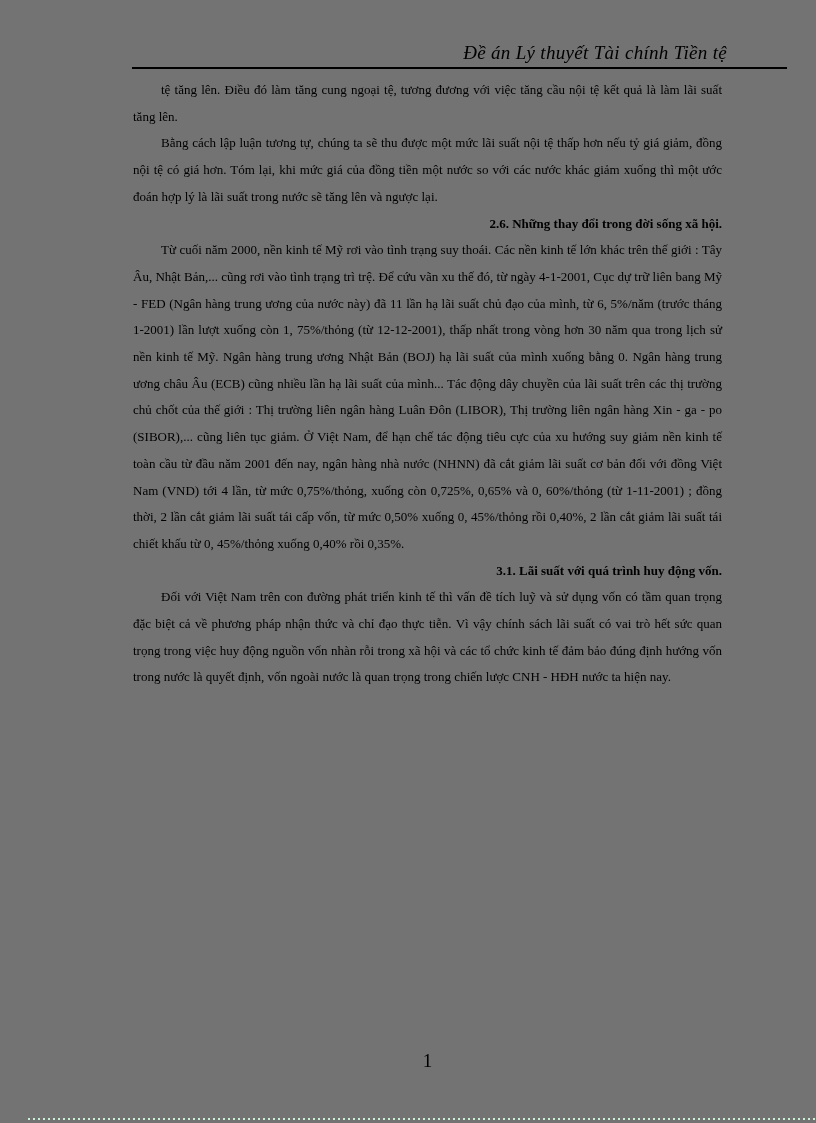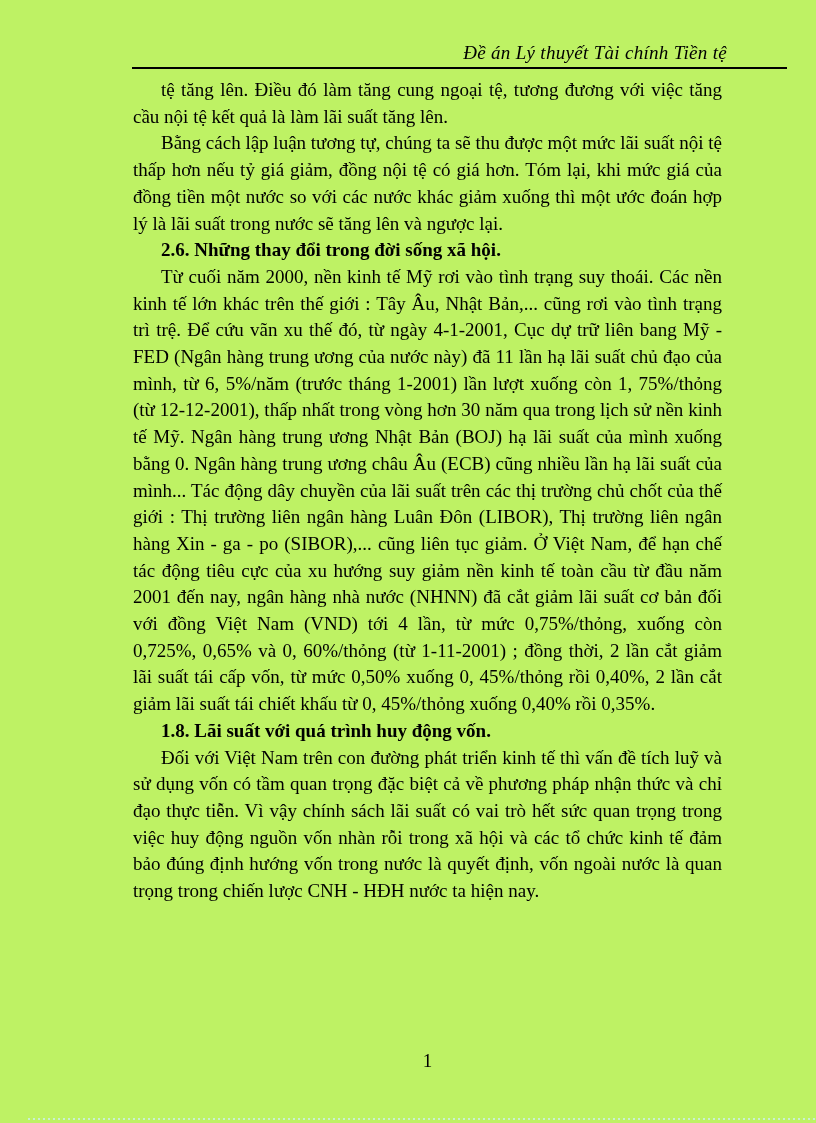--- a/index.html
+++ b/index.html
@@ -4,21 +4,21 @@
 <style>
   html, body {
     margin: 0;
     padding: 0;
     background: #ffffff;
   }
   .page {
     position: relative;
     width: 816px;
     height: 1123px;
-    background: #bef264;
+    background: #737373;
     overflow: hidden;
     font-family: "Liberation Serif", "DejaVu Serif", serif;
     color: #000000;
   }
   .running-head {
     position: absolute;
     top: 42px;
     right: 89px;
     font-size: 19px;
     font-style: italic;
@@ -31,32 +31,32 @@
     top: 67px;
     width: 655px;
     height: 2px;
     background: #000000;
   }
   .doc-body {
     position: absolute;
     left: 133px;
     top: 77px;
     width: 589px;
-    font-size: 19px;
+    font-size: 13px;
     line-height: 26.7px;
     text-align: justify;
   }
   .doc-body p {
     margin: 0;
     padding: 0;
     text-indent: 28px;
   }
   .doc-body p.heading {
     font-weight: bold;
-    text-align: left;
+    text-align: right;
   }
   .page-footer {
     position: absolute;
     left: 133px;
     top: 1050px;
     width: 589px;
     text-align: center;
     font-size: 19px;
   }
   .page-break-marker {
@@ -79,21 +79,21 @@
 
   <div class="running-head">Đề án Lý thuyết Tài chính Tiền tệ</div>
 
   <div class="header-rule"></div>
 
   <div class="doc-body">
     <p class="para">tệ tăng lên. Điều đó làm tăng cung ngoại tệ, tương đương với việc tăng cầu nội tệ kết quả là làm lãi suất tăng lên.</p>
     <p class="para">Bằng cách lập luận tương tự, chúng ta sẽ thu được một mức lãi suất nội tệ thấp hơn nếu tỷ giá giảm, đồng nội tệ có giá hơn. Tóm lại, khi mức giá của đồng tiền một nước so với các nước khác giảm xuống thì một ước đoán hợp lý là lãi suất trong nước sẽ tăng lên và ngược lại.</p>
     <p class="heading">2.6. Những thay đổi trong đời sống xã hội.</p>
     <p class="para">Từ cuối năm 2000, nền kinh tế Mỹ rơi vào tình trạng suy thoái. Các nền kinh tế lớn khác trên thế giới : Tây Âu, Nhật Bản,... cũng rơi vào tình trạng trì trệ. Để cứu vãn xu thế đó, từ ngày 4-1-2001, Cục dự trữ liên bang Mỹ - FED (Ngân hàng trung ương của nước này) đã 11 lần hạ lãi suất chủ đạo của mình, từ 6, 5%/năm (trước tháng 1-2001) lần lượt xuống còn 1, 75%/thỏng (từ 12-12-2001), thấp nhất trong vòng hơn 30 năm qua trong lịch sử nền kinh tế Mỹ. Ngân hàng trung ương Nhật Bản (BOJ) hạ lãi suất của mình xuống bằng 0. Ngân hàng trung ương châu Âu (ECB) cũng nhiều lần hạ lãi suất của mình... Tác động dây chuyền của lãi suất trên các thị trường chủ chốt của thế giới : Thị trường liên ngân hàng Luân Đôn (LIBOR), Thị trường liên ngân hàng Xin - ga - po (SIBOR),... cũng liên tục giảm. Ở Việt Nam, để hạn chế tác động tiêu cực của xu hướng suy giảm nền kinh tế toàn cầu từ đầu năm 2001 đến nay, ngân hàng nhà nước (NHNN) đã cắt giảm lãi suất cơ bản đối với đồng Việt Nam (VND) tới 4 lần, từ mức 0,75%/thỏng, xuống còn 0,725%, 0,65% và 0, 60%/thỏng (từ 1-11-2001) ; đồng thời, 2 lần cắt giảm lãi suất tái cấp vốn, từ mức 0,50% xuống 0, 45%/thỏng rồi 0,40%, 2 lần cắt giảm lãi suất tái chiết khấu từ 0, 45%/thỏng xuống 0,40% rồi 0,35%.</p>
-    <p class="heading">1.8. Lãi suất với quá trình huy động vốn.</p>
+    <p class="heading">3.1. Lãi suất với quá trình huy động vốn.</p>
     <p class="para">Đối với Việt Nam trên con đường phát triển kinh tế thì vấn đề tích luỹ và sử dụng vốn có tầm quan trọng đặc biệt cả về phương pháp nhận thức và chỉ đạo thực tiễn. Vì vậy chính sách lãi suất có vai trò hết sức quan trọng trong việc huy động nguồn vốn nhàn rỗi trong xã hội và các tổ chức kinh tế đảm bảo đúng định hướng vốn trong nước là quyết định, vốn ngoài nước là quan trọng trong chiến lược CNH - HĐH nước ta hiện nay.</p>
   </div>
 
   <div class="page-footer">
     <span>1</span>
   </div>
 
   <div class="page-break-marker"></div>
 
 </div>

